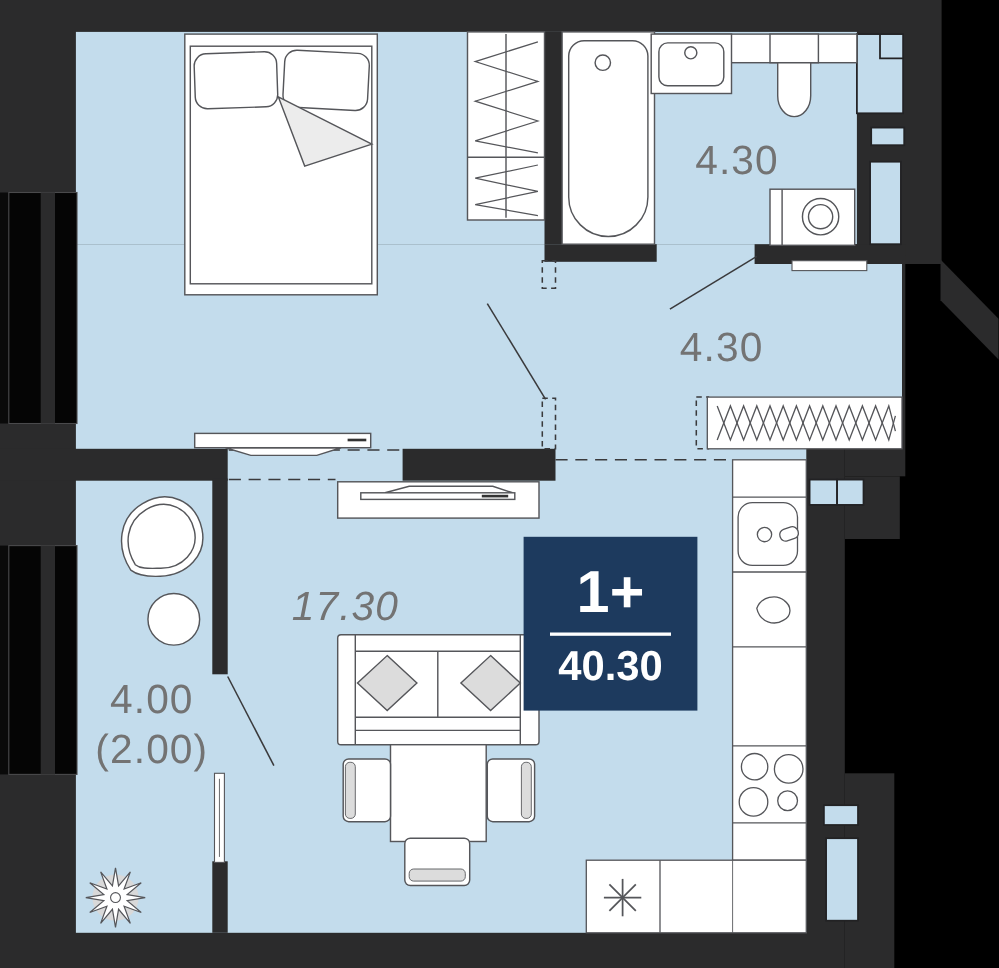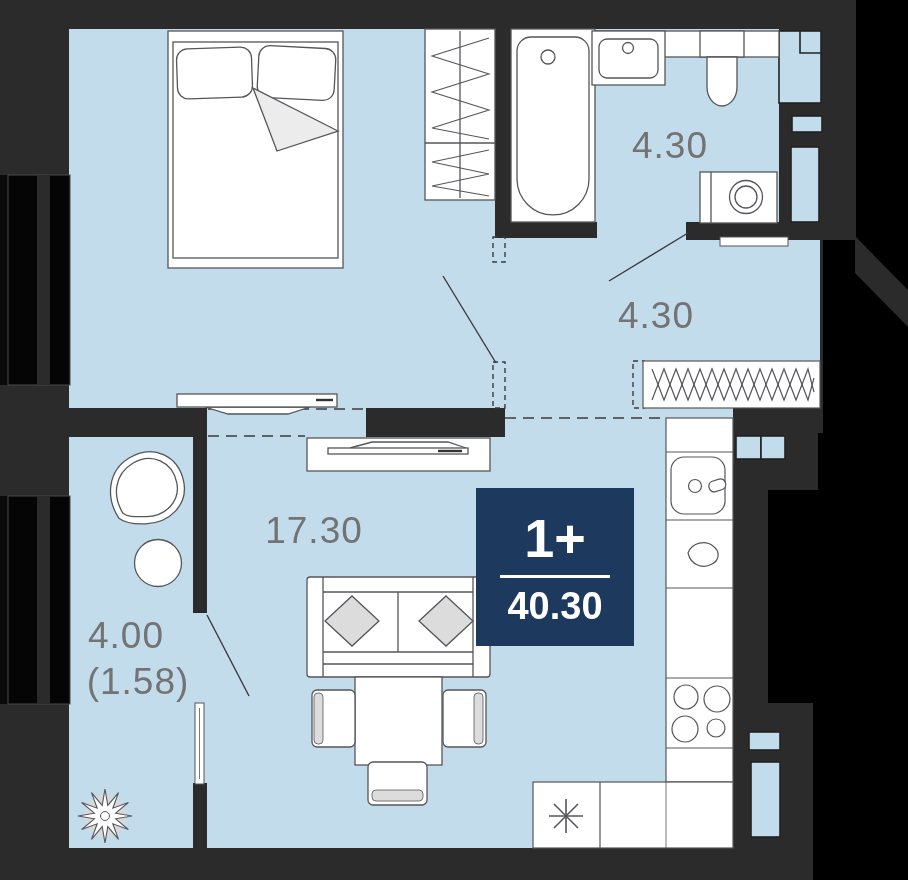--- a/index.html
+++ b/index.html
@@ -204,23 +204,23 @@
       <rect x="8" y="175" width="62" height="210" fill="#050505" stroke="#4a4a4c" stroke-width="1"></rect>
       <rect x="37" y="175" width="13" height="210" fill="#2b2b2c"></rect>
       <rect x="0" y="496" width="8" height="208" fill="#0a0a0a"></rect>
       <rect x="8" y="496" width="62" height="208" fill="#050505" stroke="#4a4a4c" stroke-width="1"></rect>
       <rect x="37" y="496" width="13" height="208" fill="#2b2b2c"></rect>
     </g>
   </svg>
 
   <div class="room-label" style="left:670px;top:146px;">4.30</div>
   <div class="room-label" style="left:656px;top:316px;">4.30</div>
-  <div class="room-label" style="left:314px;top:531px;">17.30</div>
-  <div class="room-label" style="left:126px;top:636px;">4.00</div>
-  <div class="room-label" style="left:138px;top:682px;">(1.58)</div>
+  <div class="room-label" style="left:314px;top:552px;font-style:italic;">17.30</div>
+  <div class="room-label" style="left:138px;top:636px;">4.00</div>
+  <div class="room-label" style="left:138px;top:682px;">(2.00)</div>
 
   <div class="type-badge">
     <div class="badge-rooms">1+</div>
     <div class="badge-divider"></div>
     <div class="badge-area">40.30</div>
   </div>
 
 </div>
 
 </body></html>

